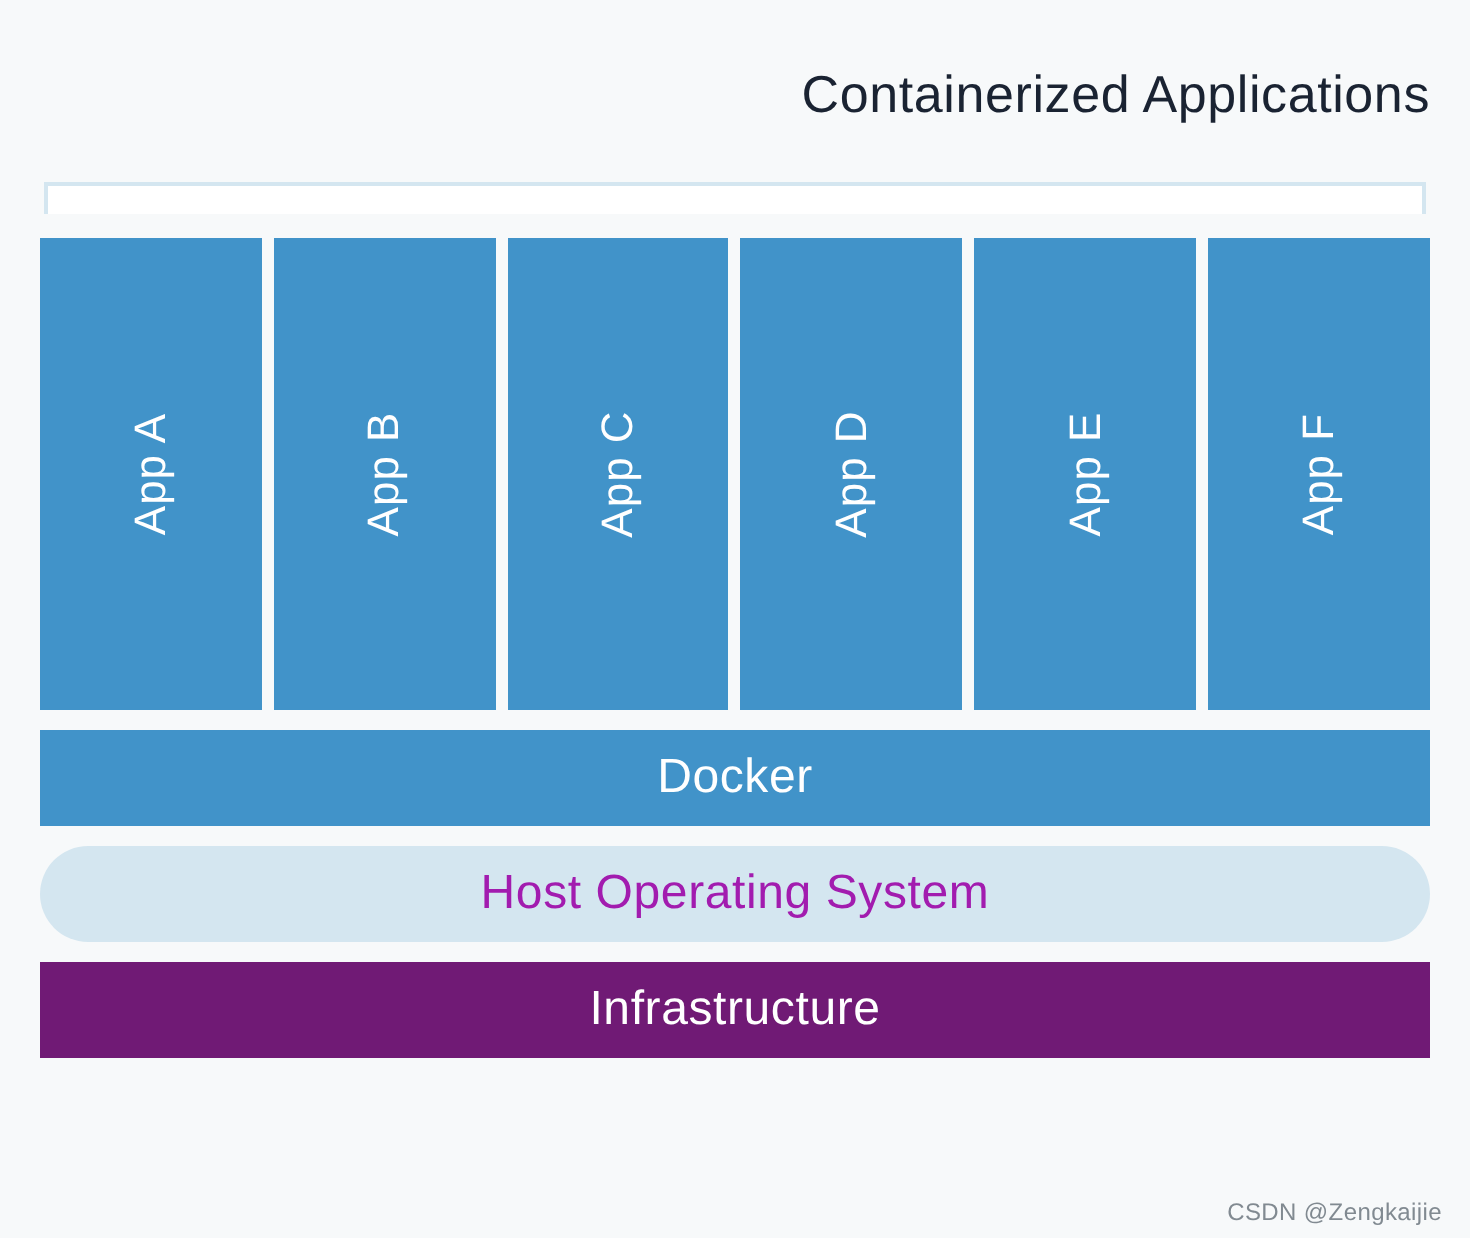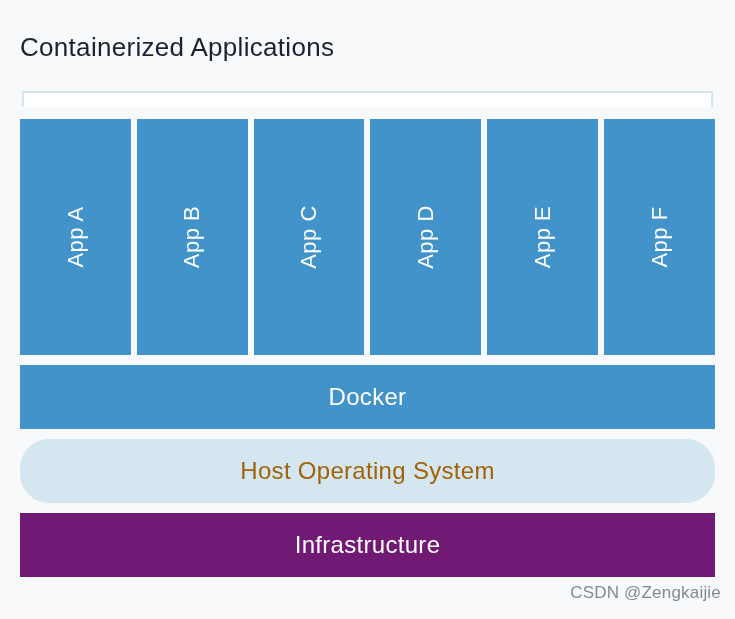--- a/index.html
+++ b/index.html
@@ -12,21 +12,21 @@
       height: 619px;
       background: #f7f9fa;
       font-family: -apple-system, BlinkMacSystemFont, "Segoe UI", Helvetica, Arial, sans-serif;
       position: relative;
       overflow: hidden;
     }
     .container {
       padding: 32px 20px 20px 20px;
     }
     .title {
-      text-align: left;
+      text-align: right;
       font-size: 26px;
       font-weight: 400;
       color: #1a2332;
       margin-bottom: 28px;
       letter-spacing: 0.3px;
     }
     .top-bracket {
       height: 16px;
       border: 2px solid #d4e6f0;
       border-bottom: none;
@@ -48,48 +48,48 @@
     }
     .app-label {
       color: #fff;
       font-size: 22px;
       font-weight: 300;
       transform: rotate(-90deg);
       white-space: nowrap;
       letter-spacing: 0.5px;
     }
     .layer {
-      height: 64px;
+      height: 48px;
       display: flex;
       align-items: center;
       justify-content: center;
       font-size: 24px;
       font-weight: 400;
       margin-bottom: 10px;
       letter-spacing: 0.3px;
     }
     .layer-docker {
       background: #4193c9;
       color: #fff;
     }
     .layer-host {
       background: #d4e6f0;
-      color: #a16207;
+      color: #a21caf;
       border-radius: 29px;
     }
     .layer-infra {
       background: #701a75;
       color: #fff;
       margin-bottom: 0;
     }
     .watermark {
       position: absolute;
-      bottom: 16px;
+      bottom: 6px;
       right: 14px;
-      font-size: 17px;
+      font-size: 12px;
       color: rgba(90, 100, 110, 0.75);
       letter-spacing: 0.2px;
     }
   </style>
 </head>
 <body>
 
 <div class="container">
   <h1 class="title">Containerized Applications</h1>
 

